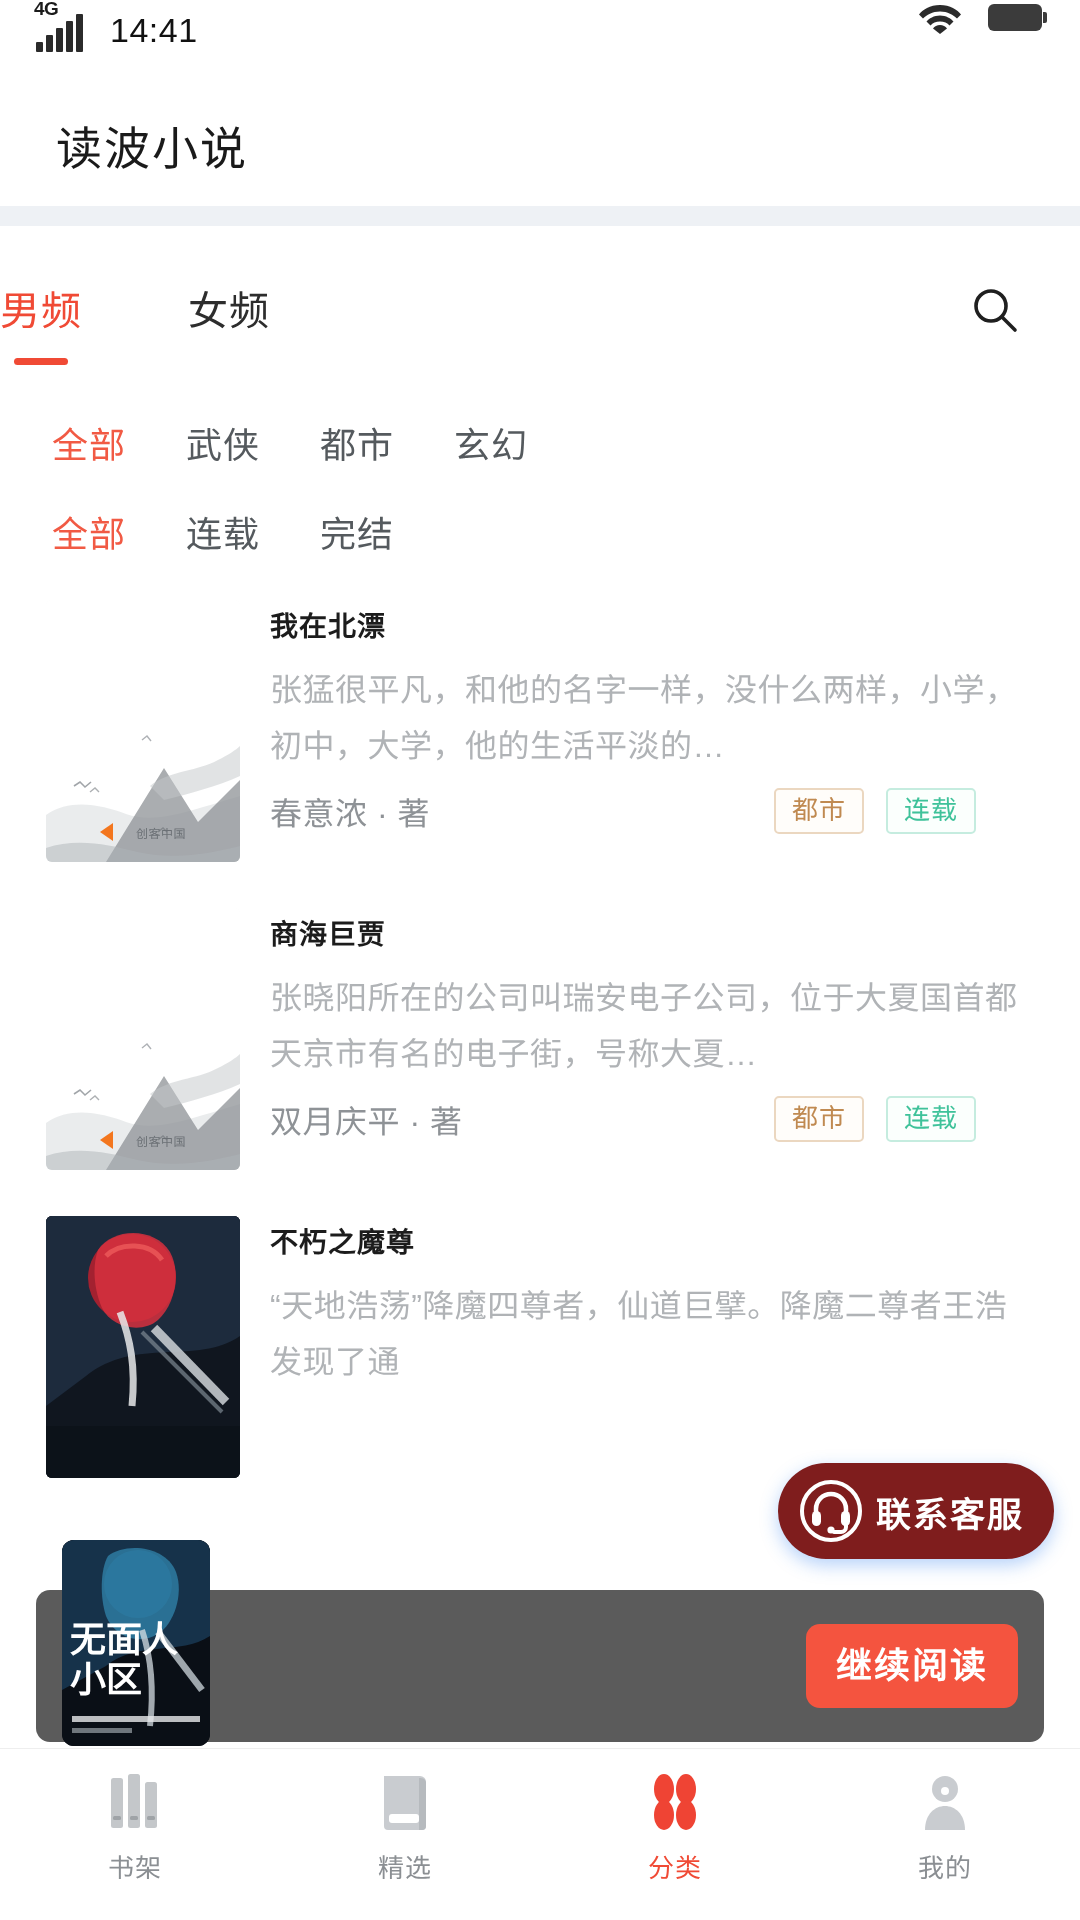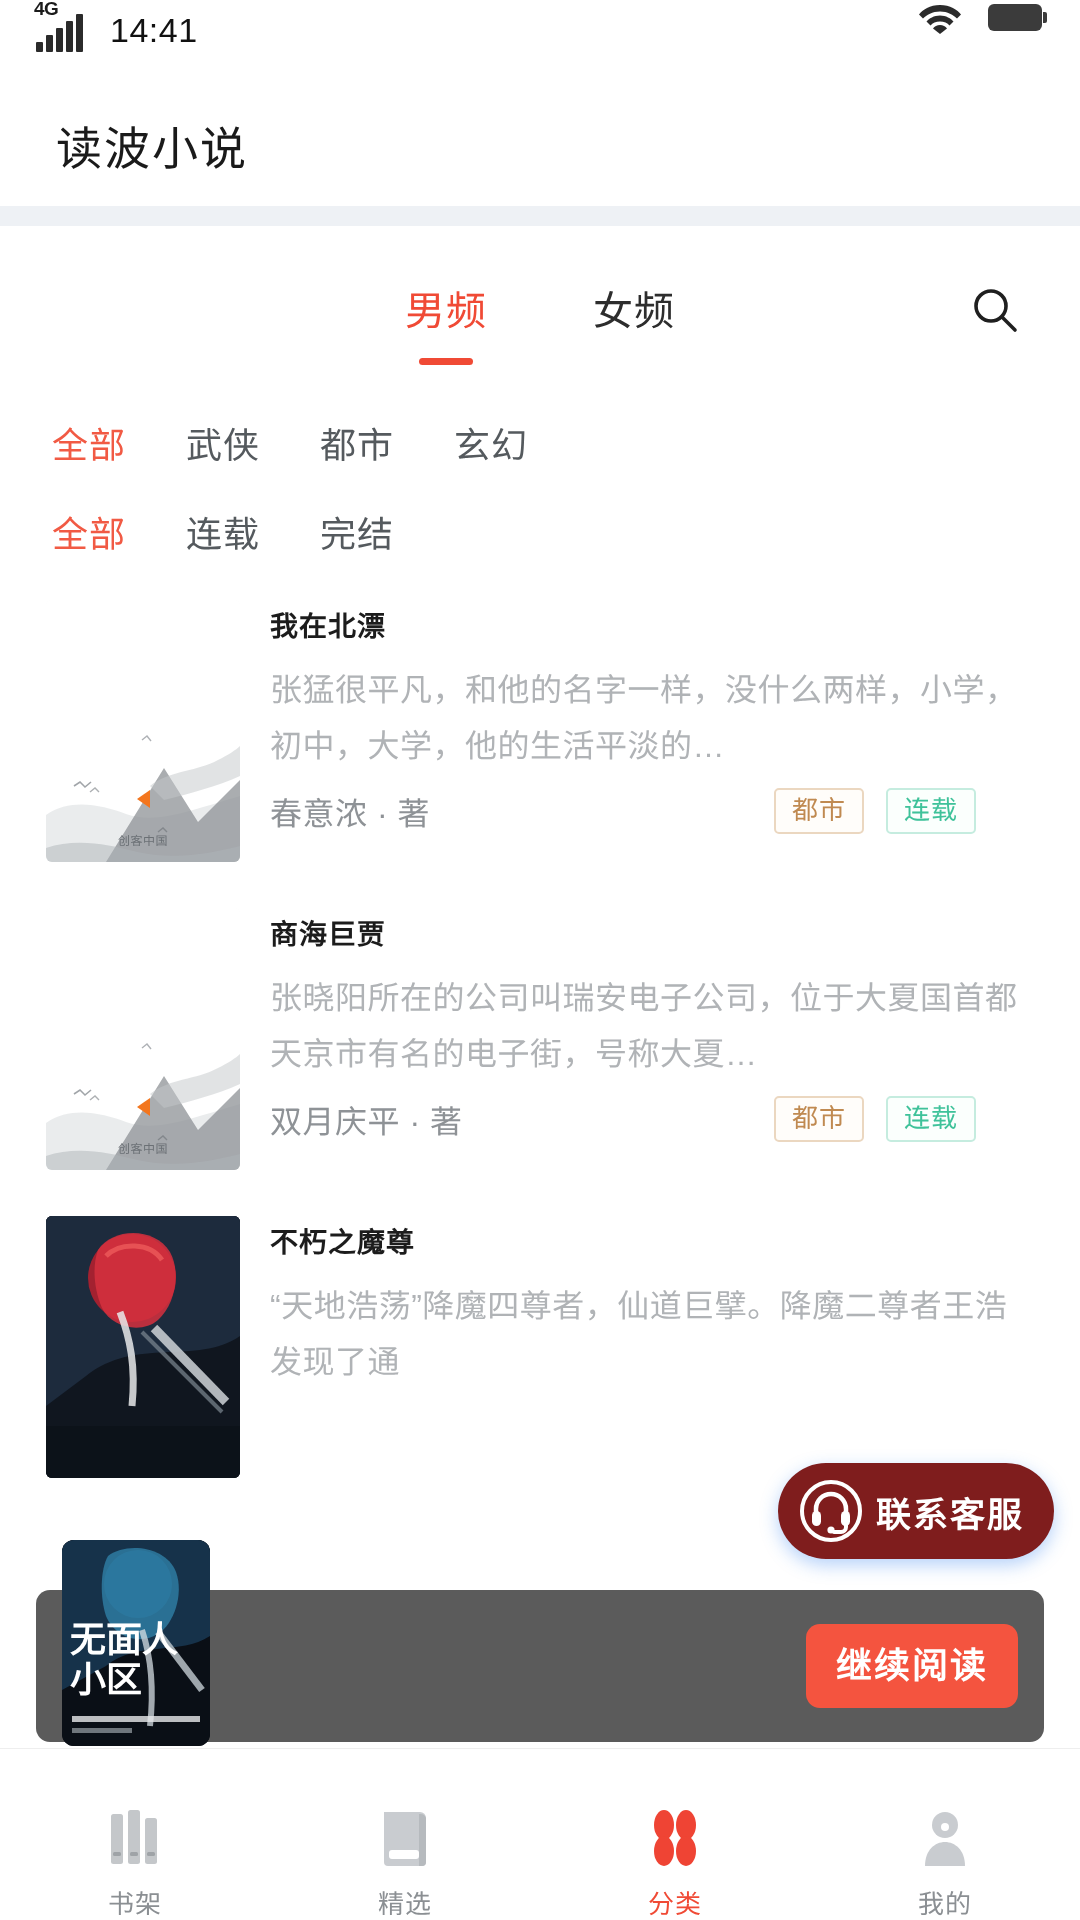--- a/index.html
+++ b/index.html
@@ -69,21 +69,20 @@
     letter-spacing: 2px;
   }
   .divider-strip { height: 20px; background: #eef1f5; }
 
   
   .tabs-row {
     position: relative;
     height: 170px;
     display: flex;
     align-items: center;
-    justify-content: center;
     gap: 106px;
     background: #fff;
   }
   .tab {
     position: relative;
     font-size: 40px;
     color: #2d2d2d;
     padding-bottom: 6px;
     letter-spacing: 1px;
   }
@@ -136,26 +135,25 @@
     border-radius: 6px;
     overflow: hidden;
     position: relative;
     background: #fdfdfd;
   }
   .cover svg { display: block; width: 100%; height: 100%; }
   .cover-logo {
     position: absolute;
     left: 50%;
     transform: translateX(-50%);
-    bottom: 14px;
+    bottom: 21px;
     display: flex;
     align-items: center;
     gap: 23px;
     white-space: nowrap;
-    flex-direction: column;
   }
   .cover-logo .tri {
     width: 0; height: 0;
     border-top: 9px solid transparent;
     border-bottom: 9px solid transparent;
     border-right: 13px solid #f3761e;
   }
   .cover-logo .lg-text {
     font-size: 12px;
     color: #6b7075;
@@ -284,21 +282,21 @@
   }
 
   
   .bottom-nav {
     position: absolute;
     left: 0; right: 0; bottom: 0;
     height: 172px;
     background: #ffffff;
     border-top: 1px solid #eeeeee;
     display: flex;
-    align-items: flex-end;
+    align-items: flex-start;
     padding-top: 22px;
   }
   .nav-item {
     flex: 1;
     display: flex;
     flex-direction: column;
     align-items: center;
     gap: 14px;
   }
   .nav-ico { width: 60px; height: 62px; display: flex; align-items: center; justify-content: center; }

